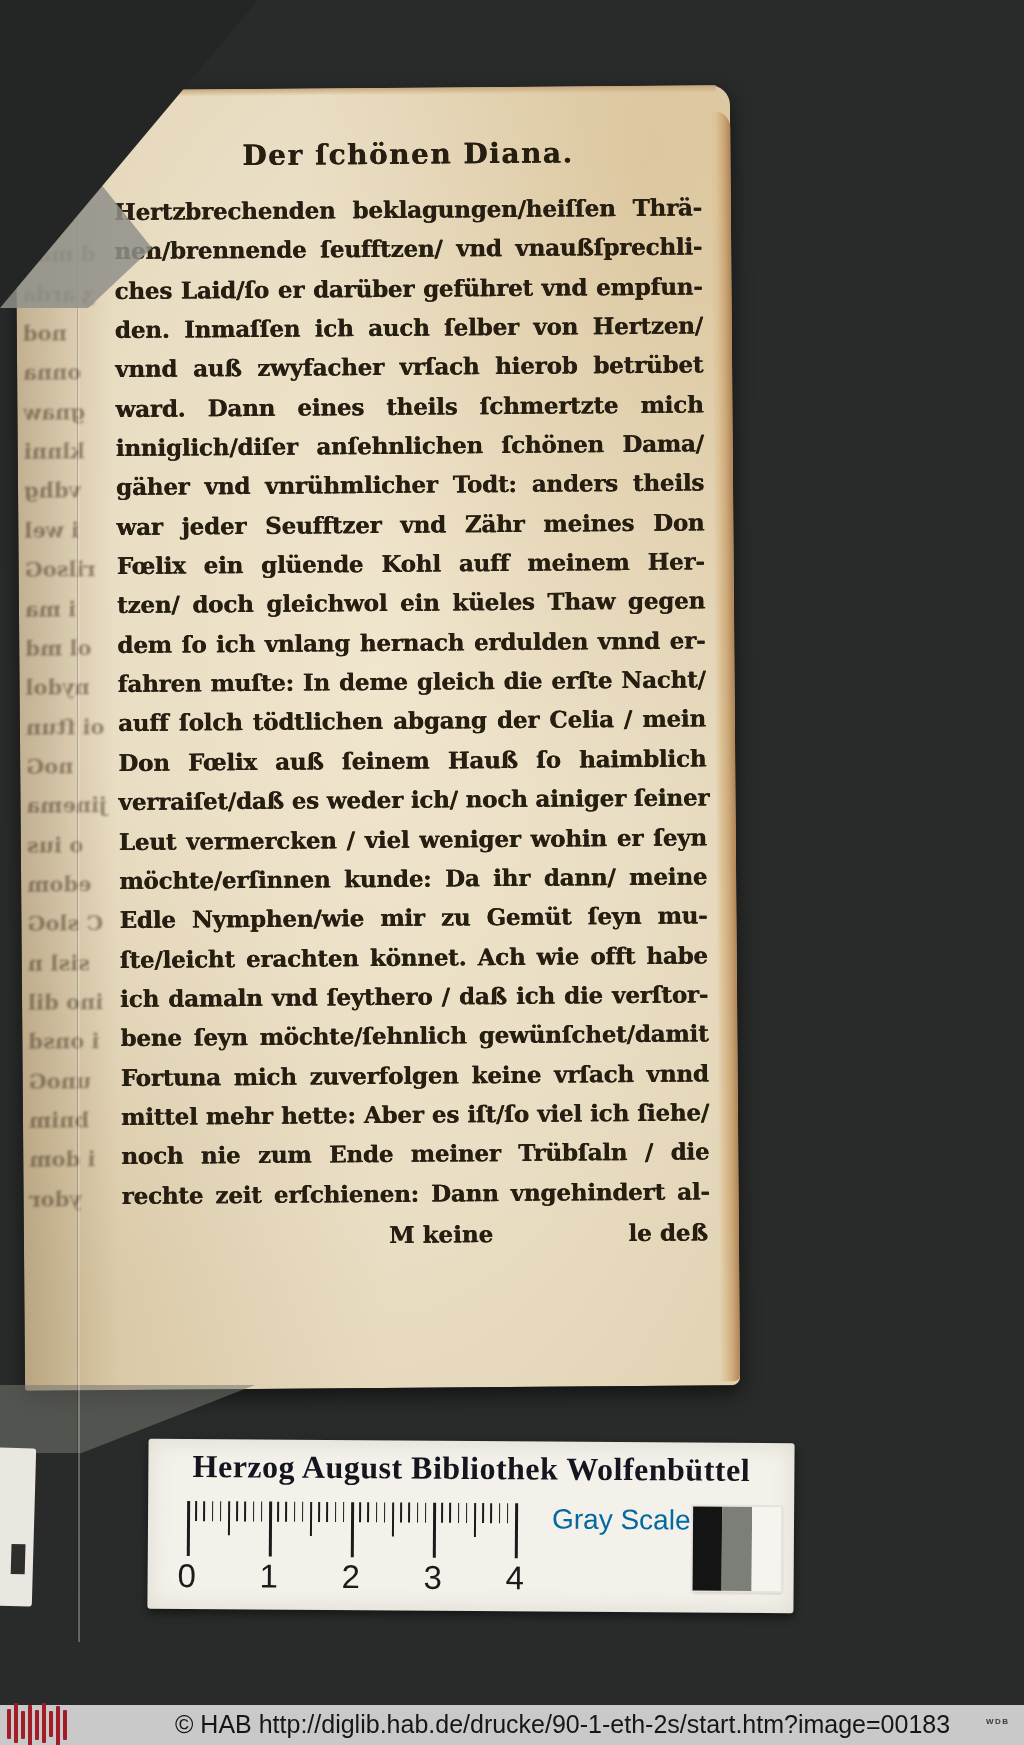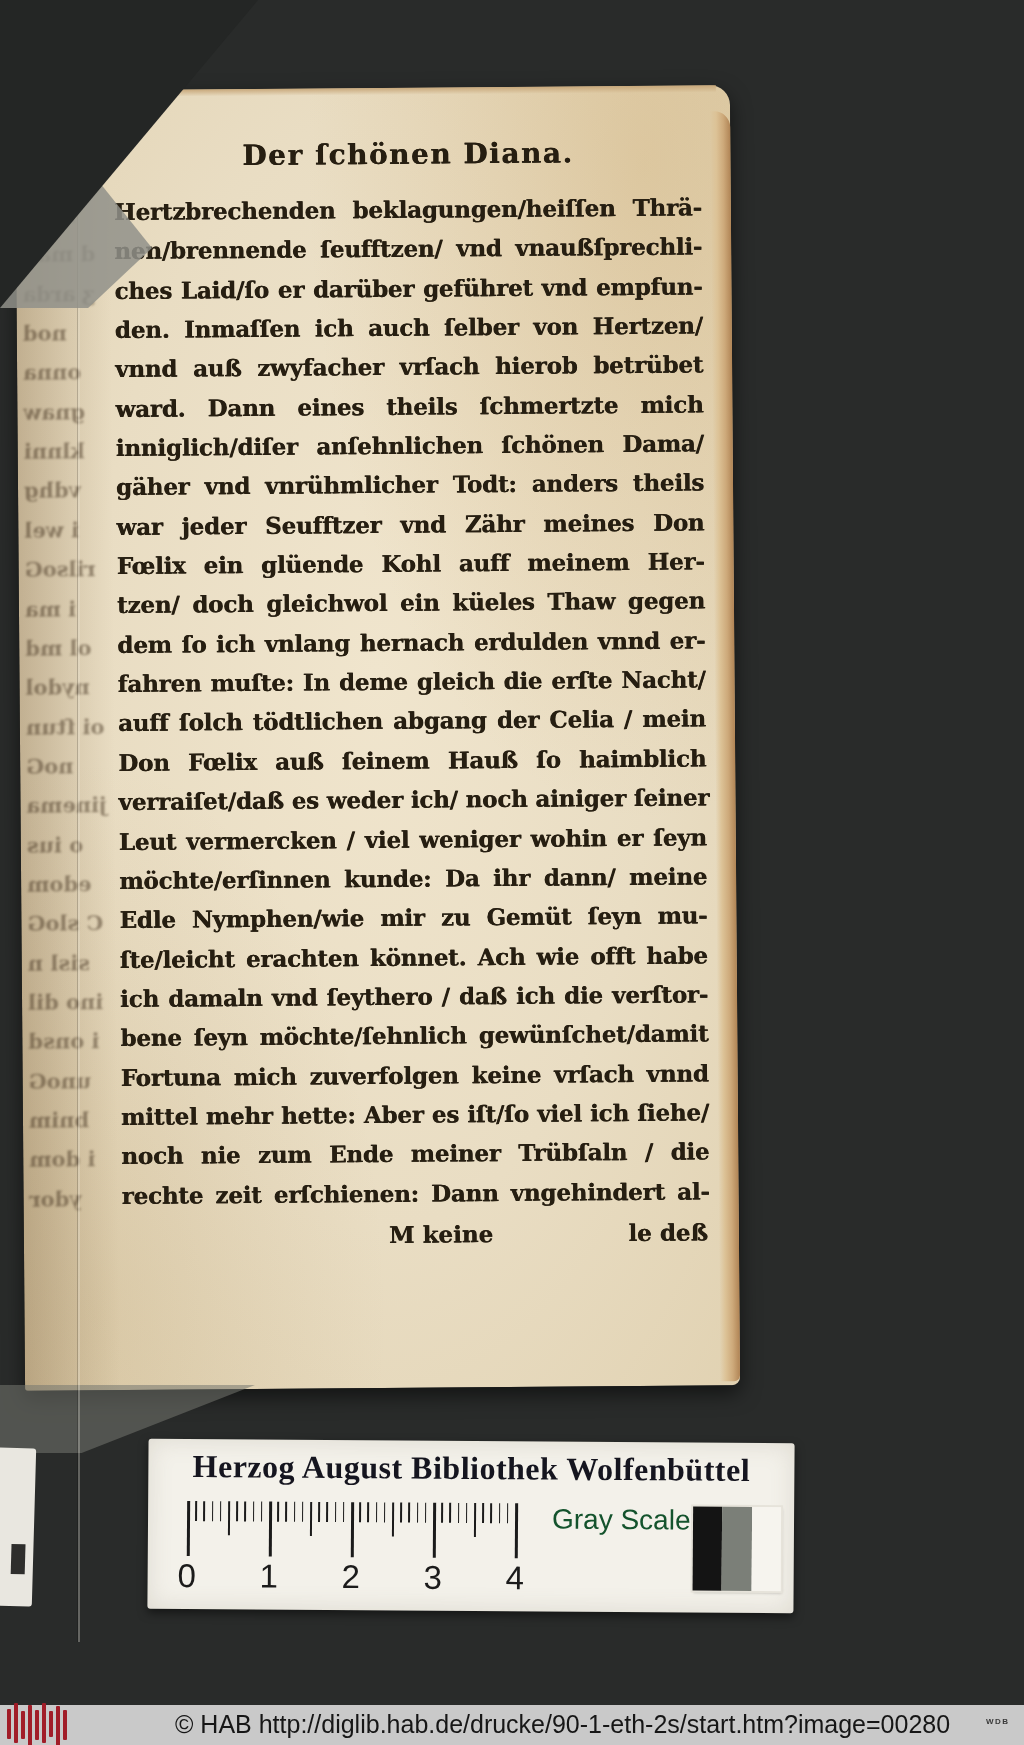--- a/index.html
+++ b/index.html
@@ -128,21 +128,21 @@
   .tick.major{height:55px;width:2.5px;}
   .ruler-numbers{position:absolute;left:39px;top:118px;width:486px;height:40px;}
   .ruler-num{
     position:absolute;top:0;transform:translateX(-50%);
     font-family:"Liberation Sans",sans-serif;
     font-size:33px;color:#1b1b1b;
   }
   .grayscale-label{
     position:absolute;left:404px;top:62px;
     font-family:"Liberation Sans",sans-serif;
-    font-size:28px;color:#14532d;
+    font-size:28px;color:#0369a1;
   }
   .gray-patch{
     position:absolute;left:545px;top:64px;width:88px;height:84px;
     display:flex;
     box-shadow:0 0 0 2px #e6e3da, 1px 2px 3px rgba(0,0,0,.25);
   }
   .gray-patch .strip{flex:1;}
   .strip-black{background:#141414;}
   .strip-gray{background:#7b7f78;}
   .strip-white{background:#f6f4ee;}
@@ -313,15 +313,15 @@
       <div class="bar" style="left: 0px; top: 8px; height: 30px;"></div>
       <div class="bar" style="left: 7px; top: 2px; height: 40px;"></div>
       <div class="bar" style="left: 14px; top: 10px; height: 28px;"></div>
       <div class="bar" style="left: 21px; top: 4px; height: 42px;"></div>
       <div class="bar" style="left: 28px; top: 9px; height: 30px;"></div>
       <div class="bar" style="left: 35px; top: 2px; height: 40px;"></div>
       <div class="bar" style="left: 42px; top: 10px; height: 26px;"></div>
       <div class="bar" style="left: 49px; top: 5px; height: 42px;"></div>
       <div class="bar" style="left: 56px; top: 9px; height: 30px;"></div>
     </div>
-  <div class="footer-text">© HAB http://diglib.hab.de/drucke/90-1-eth-2s/start.htm?image=00280</div>
+  <div class="footer-text">© HAB http://diglib.hab.de/drucke/90-1-eth-2s/start.htm?image=00183</div>
   <div class="wdb-mark">WDB</div>
 </div>
 
 </body></html>

